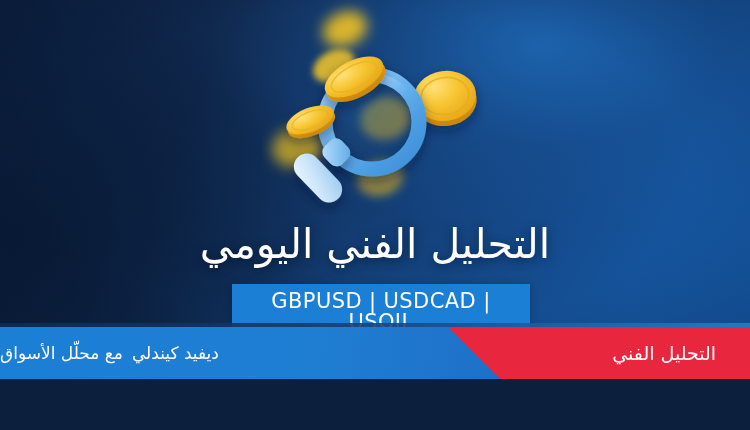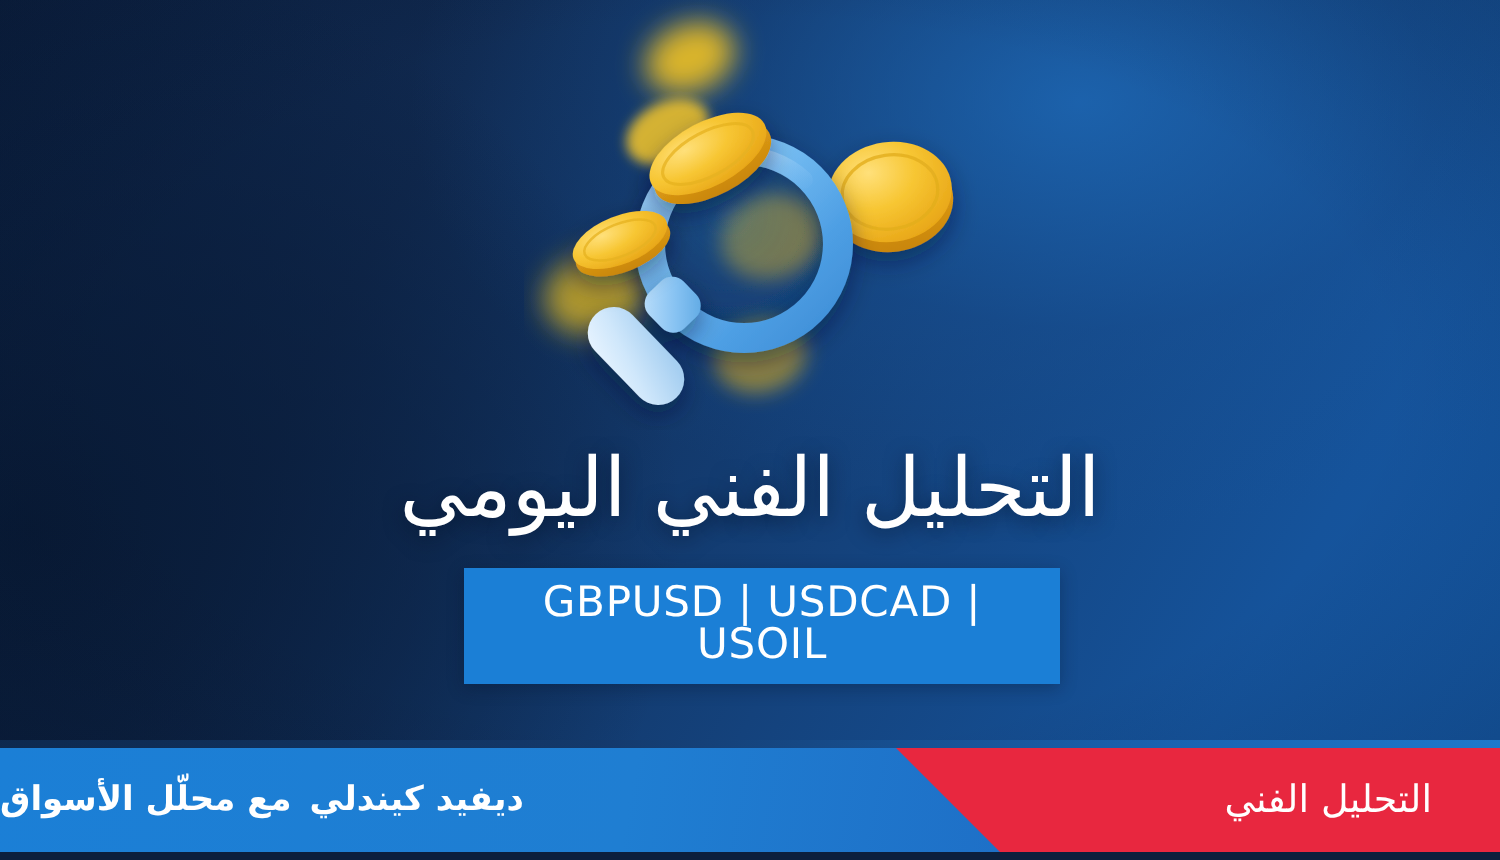--- a/index.html
+++ b/index.html
@@ -3,21 +3,21 @@
 <meta charset="utf-8">
 <style>
   * { margin:0; padding:0; box-sizing:border-box; }
   html,body{ background:#0c1f3d; }
   body{
     font-family:"DejaVu Sans","Liberation Sans",sans-serif;
   }
 
   .banner{
     position:relative;
-    width:750px; height:426px;
+    width:750px; height:379px;
     overflow:hidden;
     background:#404040;
   }
 
   
   .bg-base{
     position:absolute; inset:0;
     background:linear-gradient(118deg,#0b1f3f 0%,#10294f 26%,#14427c 58%,#15539b 82%,#1559a6 100%);
   }
   .bg-glow{
@@ -93,22 +93,22 @@
     position:absolute;
     left:0; top:0; height:100%;
     width:430px;
     display:flex; align-items:center; justify-content:flex-end;
     padding-right:6px;
     direction:rtl;
     color:#ffffff;
     font-size:17px;
     gap:9px;
   }
-  .bottom-left-text .name{ font-weight:700; }
-  .bottom-left-text .lead{ font-weight:700; }
+  .bottom-left-text .name{ font-weight:400; }
+  .bottom-left-text .lead{ font-weight:400; }
   .bottom-right-text{
     position:absolute;
     right:34px; top:0; height:100%;
     display:flex; align-items:center;
     direction:rtl;
     color:#ffffff;
     font-size:19px;
     font-weight:400;
   }
   .topline{

